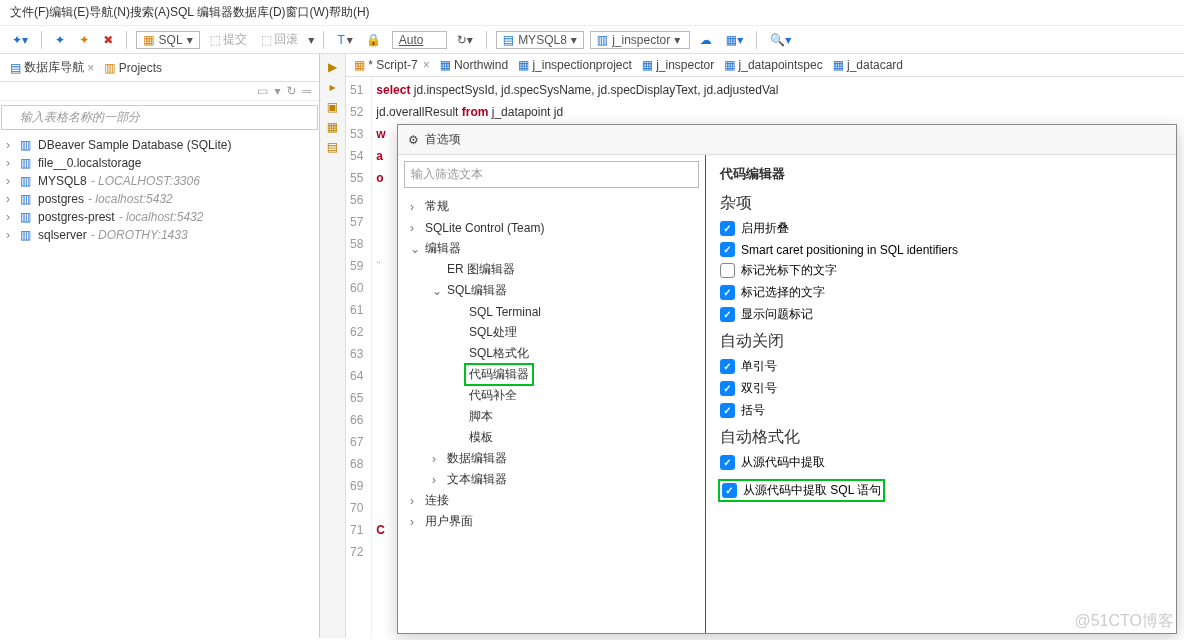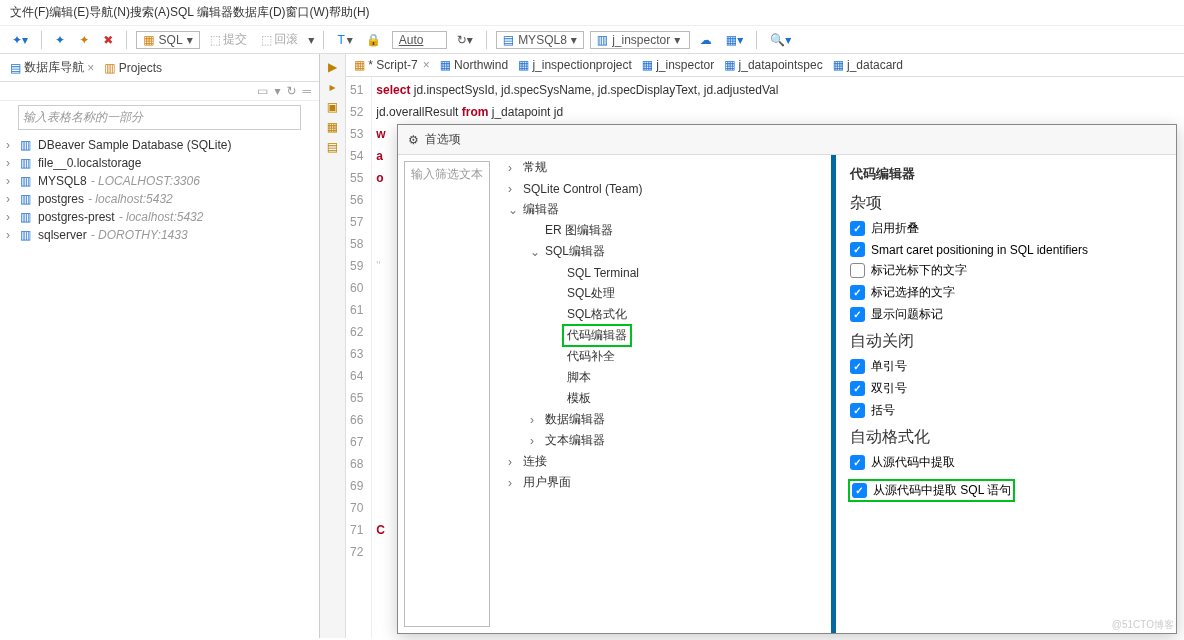--- a/index.html
+++ b/index.html
@@ -9,21 +9,21 @@
 .toolbar{display:flex;align-items:center;gap:6px;padding:3px 8px;border-bottom:1px solid #ddd;height:28px;color:#555}
 .toolbar .sep{width:1px;height:18px;background:#ccc;margin:0 3px}
 .toolbar .btn{padding:1px 4px;display:inline-flex;align-items:center;gap:2px}
 .toolbar .dd{border:1px solid #bbb;padding:1px 6px;display:inline-flex;align-items:center;gap:4px;min-width:40px}
 .main{display:flex;height:calc(640px - 56px)}
 .leftpane{width:320px;border-right:1px solid #ccc;display:flex;flex-direction:column}
 .lp-tabs{display:flex;align-items:center;gap:2px;padding:3px 6px;border-bottom:1px solid #ddd;color:#444}
 .lp-tabs .tab{display:flex;align-items:center;gap:3px;padding:2px 4px}
 .lp-tabs .spacer{flex:1}
 .lp-iconrow{display:flex;justify-content:flex-end;gap:6px;padding:2px 8px;border-bottom:1px solid #eee;color:#999}
-.lp-filter{border:1px solid #ccc;margin:4px 18px;padding:3px 4px;color:#999;font-style:italic}
+.lp-filter{border:1px solid #ccc;margin:4px 1px;padding:3px 18px;color:#999;font-style:italic}
 .lp-tree{flex:1;overflow:auto;padding:2px 4px;color:#333}
 .lp-tree .row{display:flex;align-items:center;gap:4px;padding:2px 2px;white-space:nowrap}
 .lp-tree .arr{width:10px;color:#888}
 .lp-tree .ic{width:14px;height:14px;display:inline-block}
 .lp-tree .dim{color:#999;font-style:italic}
 .midbar{width:26px;background:#f5f5f5;border-right:1px solid #ddd;display:flex;flex-direction:column;align-items:center;gap:6px;padding-top:6px;color:#c08000}
 .rightpane{flex:1;display:flex;flex-direction:column;position:relative}
 .ed-tabs{display:flex;gap:10px;padding:4px 8px;border-bottom:1px solid #ddd;color:#444;white-space:nowrap;overflow:hidden}
 .ed-tabs .tab{display:flex;align-items:center;gap:3px}
 .ed-tabs .close-x{color:#999;margin-left:2px}
@@ -32,37 +32,37 @@
 .gutter div{height:22px;line-height:22px}
 .code{flex:1;padding:2px 4px}
 .code div{height:22px;line-height:22px;white-space:nowrap}
 .kw{color:#b00020;font-weight:bold}
 .txt{color:#333}
 .dim2{color:#ccc}
 
 .prefs{position:absolute;left:397px;top:124px;width:780px;height:510px;background:#fff;border:1px solid #888;box-shadow:0 4px 16px rgba(0,0,0,0.2);display:flex;flex-direction:column}
 .prefs-title{display:flex;align-items:center;gap:6px;padding:6px 10px;background:#f7f7f7;border-bottom:1px solid #ddd;color:#444}
 .prefs-body{display:flex;flex:1;overflow:hidden}
-.prefs-left{width:438px;border-right:5px solid #0369a1;display:flex;flex-direction:row}
+.prefs-left{width:308px;border-right:1px solid #0369a1;display:flex;flex-direction:column}
 .prefs-filter{border:1px solid #bbb;margin:6px;padding:4px 6px;color:#999}
 .prefs-tree{flex:1;overflow:auto;padding:2px 6px;color:#333}
 .prefs-tree .trow{height:21px;display:flex;align-items:center}
 .prefs-tree .tarr{display:inline-block;width:12px;color:#777}
 .prefs-tree .lbl{padding:1px 3px}
 .sel{background:#fff;outline:2px solid #00c020}
 .prefs-right{flex:1;padding:10px 14px;overflow:auto}
 .prefs-right h3{font-size:13px;font-weight:bold;margin-bottom:10px;color:#333}
 .grp{margin-bottom:8px}
 .grp .gt{font-size:16px;color:#333;margin:6px 0}
 .chk{display:flex;align-items:center;gap:6px;margin:5px 0}
 .chk .box{width:15px;height:15px;border-radius:3px;display:inline-flex;align-items:center;justify-content:center;font-size:10px;font-weight:bold}
 .chk .box.on{background:#0a84ff;color:#fff}
 .chk .box.off{background:#fff;border:1px solid #888}
 .hl{outline:2px solid #00c020;padding:1px 2px;display:inline-flex}
-.watermark{position:absolute;right:10px;bottom:8px;color:#ccc;font-size:10px}
+.watermark{position:absolute;right:10px;bottom:8px;color:#ccc;font-size:16px}
 .ic-orange{color:#d08010}
 .ic-blue{color:#2070d0}
 </style>
 </head>
 <body>
 
 <div class="menubar">
   <span>文件(F)</span>
   <span>编辑(E)</span>
   <span>导航(N)</span>

